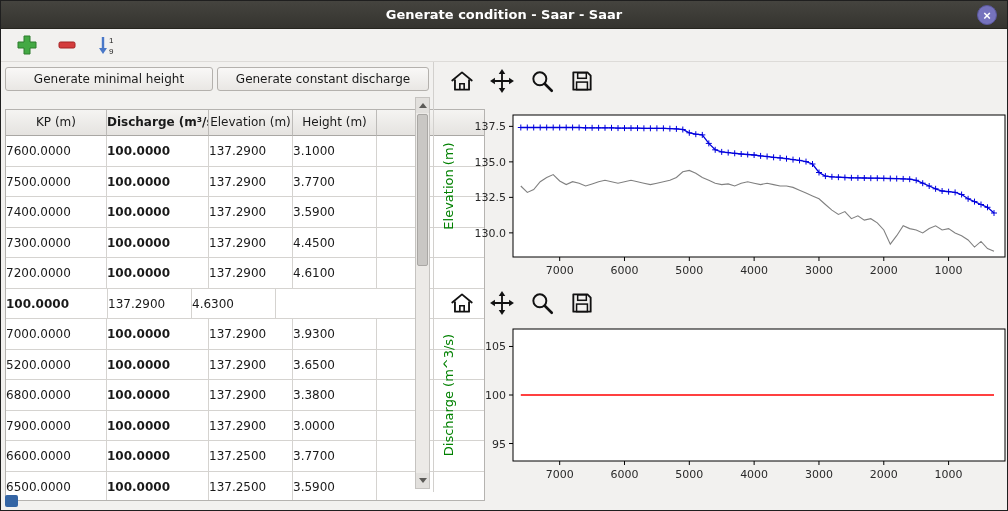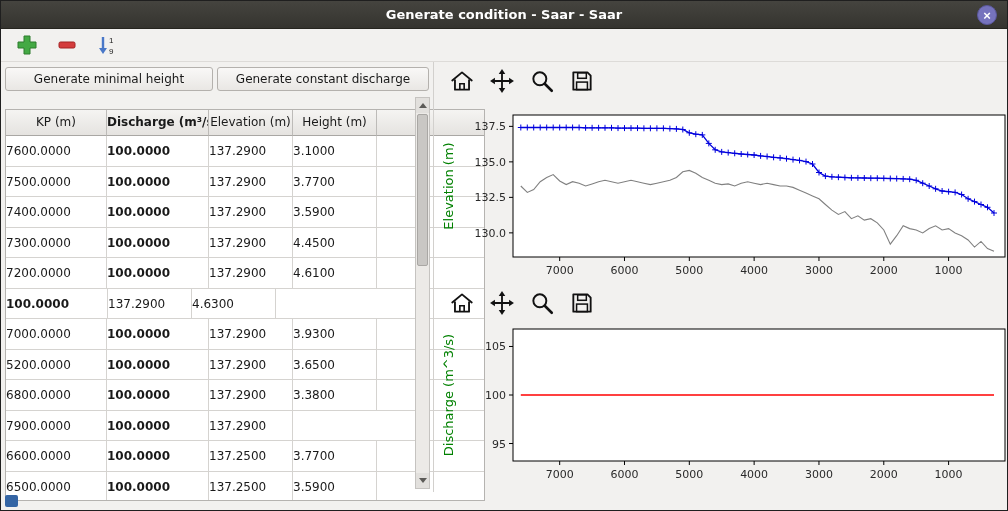--- a/index.html
+++ b/index.html
@@ -169,20 +169,21 @@
           <div class="tcell c0">6800.0000</div>
           <div class="tcell c1">100.0000</div>
           <div class="tcell c2">137.2900</div>
           <div class="tcell c3">3.3800</div>
           <div class="tcell filler"></div>
         </div>
         <div class="trow">
           <div class="tcell c0">7900.0000</div>
           <div class="tcell c1">100.0000</div>
           <div class="tcell c2">137.2900</div>
+          <div class="tcell c3">3.0000</div>
           <div class="tcell filler"></div>
         </div>
         <div class="trow">
           <div class="tcell c0">6600.0000</div>
           <div class="tcell c1">100.0000</div>
           <div class="tcell c2">137.2500</div>
           <div class="tcell c3">3.7700</div>
           <div class="tcell filler"></div>
         </div>
         <div class="trow">

